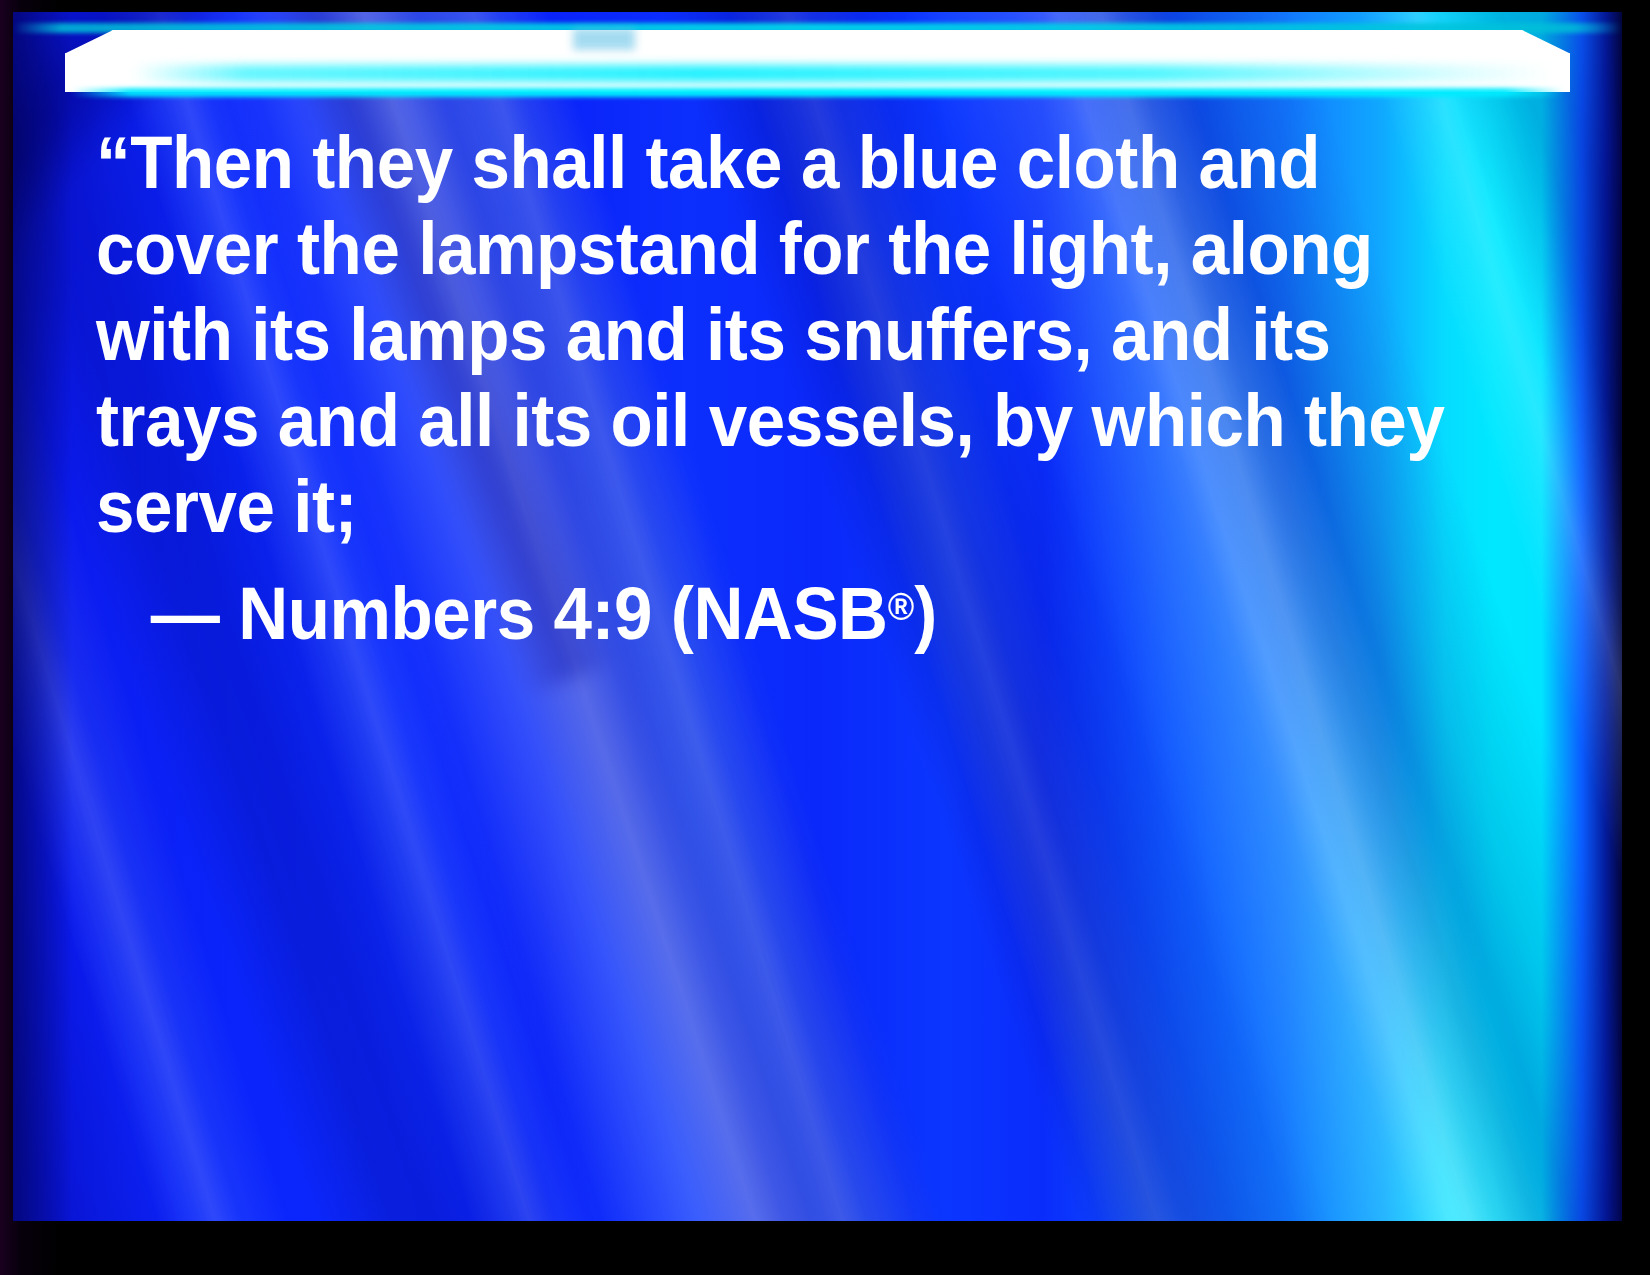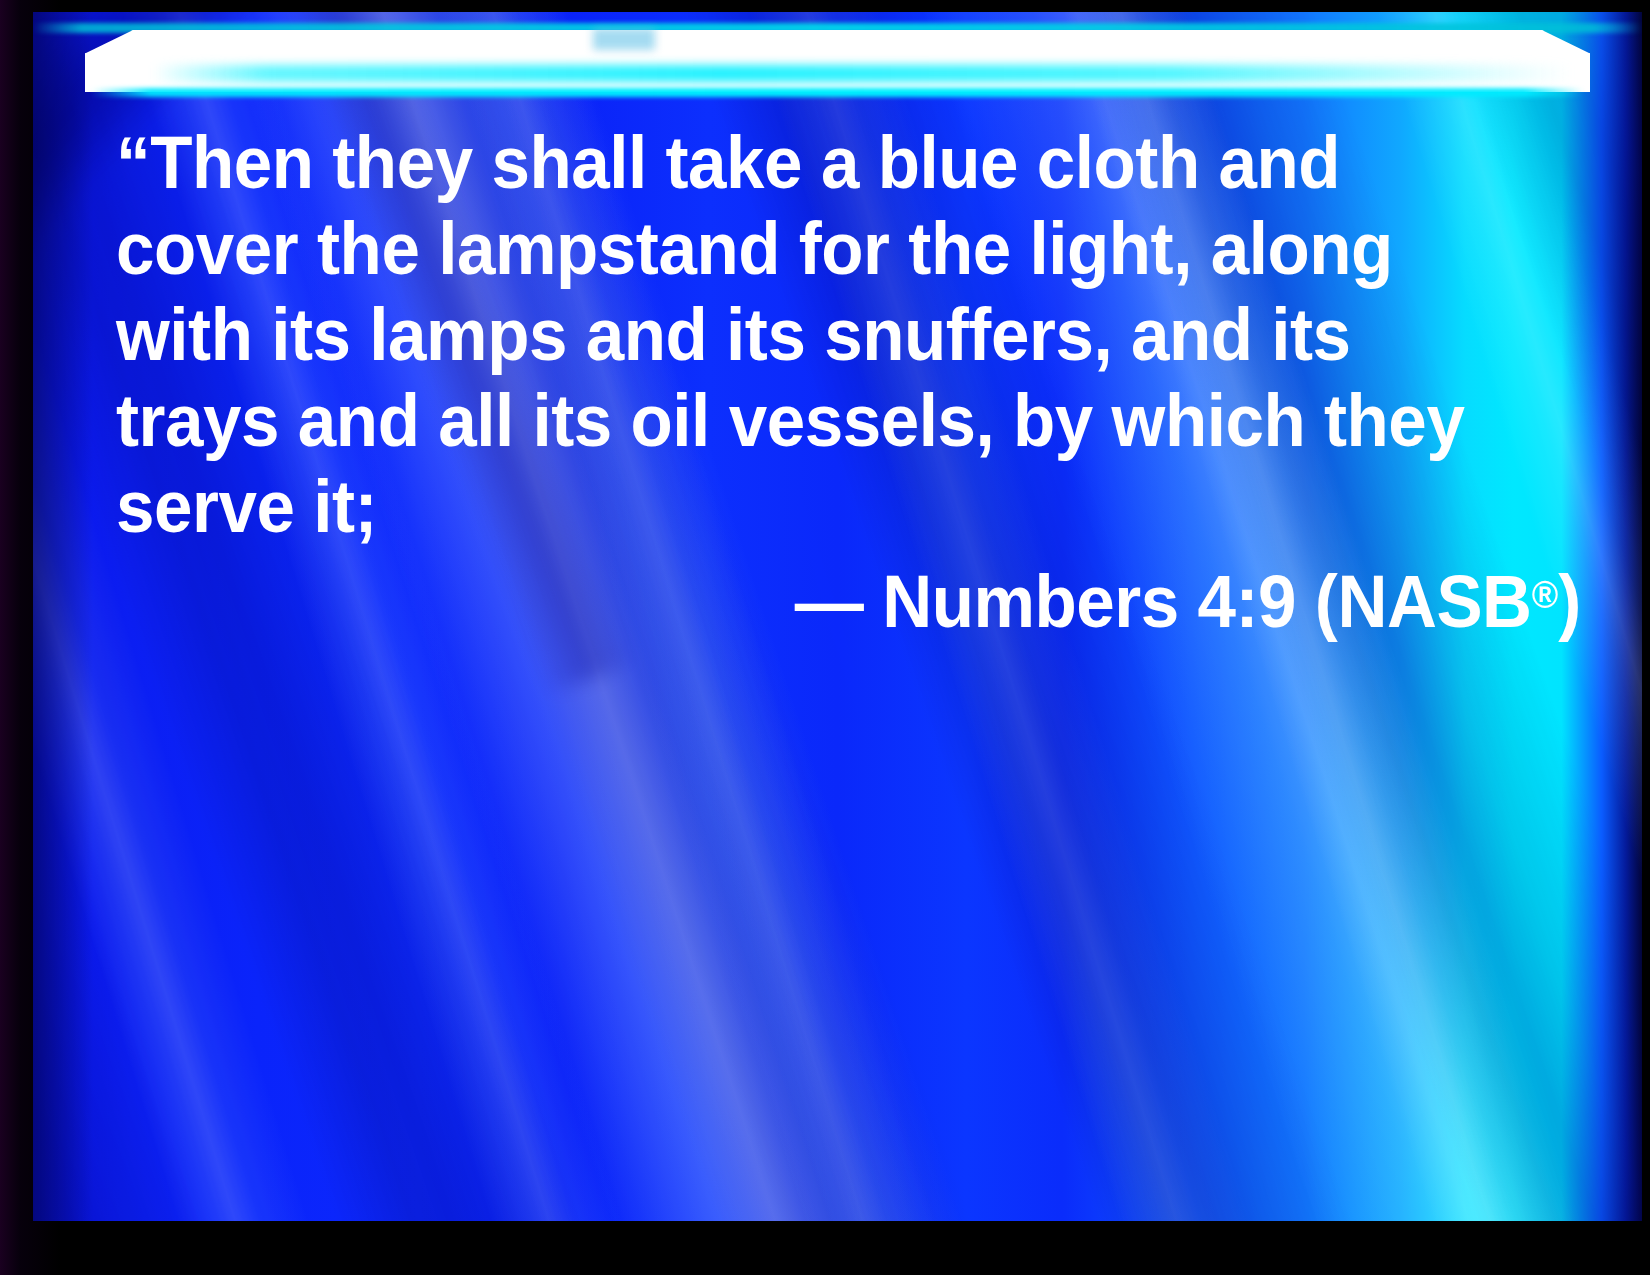--- a/index.html
+++ b/index.html
@@ -36,21 +36,20 @@
 
   
   #slide-canvas {
     position: absolute;
     left: 13px;
     top: 12px;
     width: 1609px;
     height: 1209px;
     overflow: hidden;
     background: #0b1bf6;
-    margin-left: 20px;
   }
 
   
   #bg-base {
     position: absolute;
     inset: 0;
     background: linear-gradient(
       90deg,
       #0a14e8 0%,
       #0b1ef2 6%,
@@ -285,23 +284,22 @@
     line-height: 86px;
     letter-spacing: -0.5px;
     white-space: pre;
     transform: scaleX(0.935);
     transform-origin: left center;
   }
 
   #attribution-row {
     position: absolute;
     left: 83px;
-    top: 540px;
+    top: 552px;
     width: 1465px;
-    text-align: right;
   }
   #attribution {
     display: inline-block;
     color: #ffffff;
     font-family: "Liberation Sans Narrow", "Liberation Sans", "DejaVu Sans Condensed", sans-serif;
     font-weight: bold;
     font-size: 74px;
     line-height: 86px;
     letter-spacing: -0.5px;
     white-space: pre;

